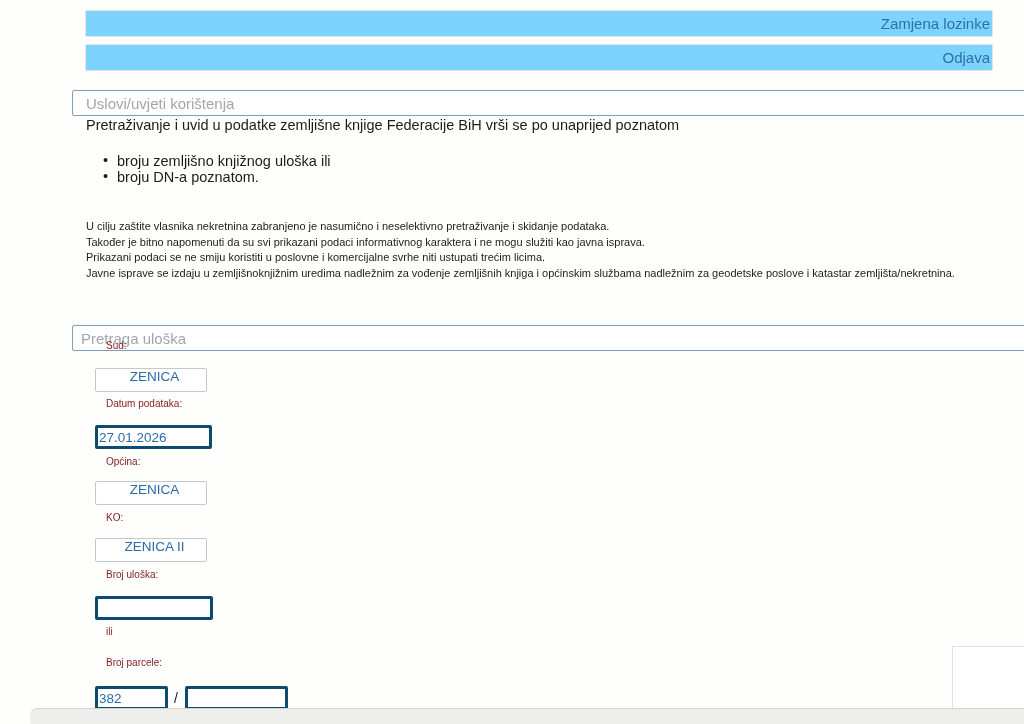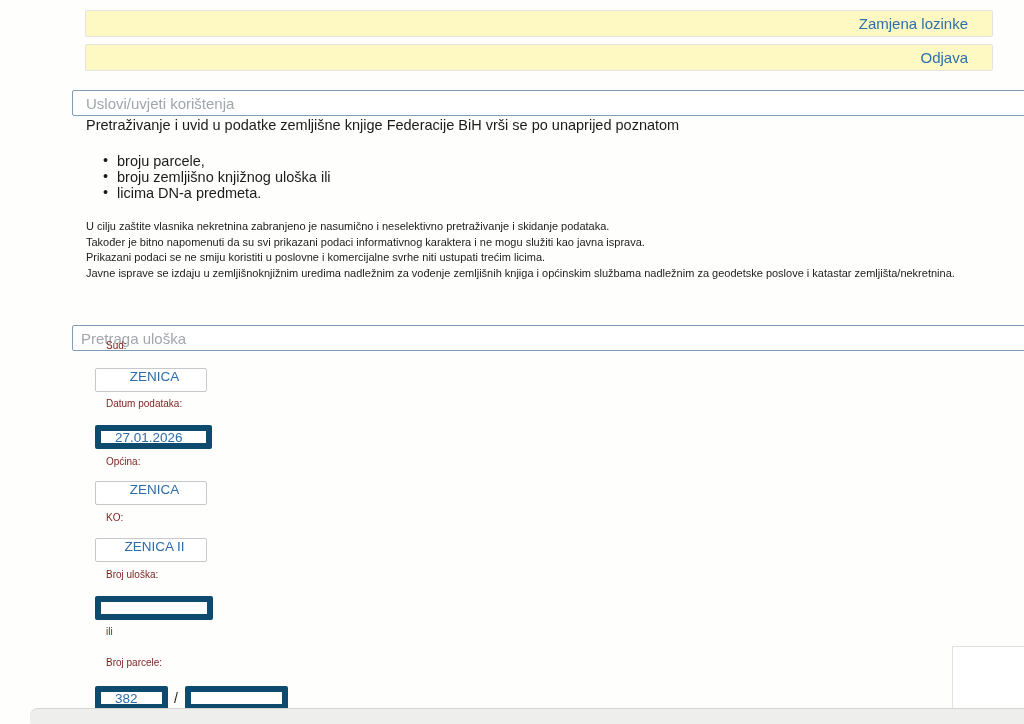--- a/index.html
+++ b/index.html
@@ -13,25 +13,25 @@
   }
 
   
   .top-box {
     position: absolute;
     left: 85px;
     width: 908px;
     height: 27px;
     border: 1px solid #e3e3e0;
     border-radius: 2px;
-    background: #fef9c3;
+    background: #7dd3fc;
     display: flex;
     align-items: center;
     justify-content: flex-end;
-    padding-right: 24px;
+    padding-right: 2px;
   }
   .top-box.box1 { top: 10px; }
   .top-box.box2 { top: 44px; }
   .top-link {
     color: #2e6fad;
     font-size: 15px;
     text-decoration: none;
     cursor: pointer;
   }
 
@@ -137,27 +137,27 @@
   .select-arrow {
     width: 21px;
     align-self: stretch;
     border-left: 1px solid #dddddb;
     background: #ffffff;
   }
 
   .text-input {
     position: absolute;
     height: 24px;
-    border: 6px solid #0c4a6e;
+    border: 3px solid #0c4a6e;
     border-radius: 2px;
     background: #ffffff;
     font-family: "Liberation Sans", "DejaVu Sans", sans-serif;
     font-size: 13.5px;
     color: #2d6ca8;
-    padding: 0 0 0 14px;
+    padding: 0 0 0 1px;
     outline: none;
   }
   .inp-datum   { left: 95px; top: 425px; width: 117px; }
   .inp-uloska  { left: 95px; top: 596px; width: 118px; }
   .inp-parc1   { left: 95px; top: 686px; width: 73px; }
   .inp-parc2   { left: 185px; top: 686px; width: 103px; }
   .slash-sep {
     position: absolute;
     left: 174px;
     top: 690px;
@@ -197,23 +197,22 @@
   <a class="top-link">Odjava</a>
 </div>
 
 <div class="legend-box legend-terms">
   <span>Uslovi/uvjeti korištenja</span>
 </div>
 
 <p class="intro-par">Pretraživanje i uvid u podatke zemljišne knjige Federacije BiH vrši se po unaprijed poznatom</p>
 
 <ul class="bullet-list">
-  <li>broju parcele,</li>
   <li>broju zemljišno knjižnog uloška ili</li>
-  <li>licima DN-a predmeta.</li>
+  <li>broju DN-a poznatom.</li>
 </ul>
 
 <div class="terms-pars">
   <p>U cilju zaštite vlasnika nekretnina zabranjeno je nasumično i neselektivno pretraživanje i skidanje podataka.</p>
   <p>Također je bitno napomenuti da su svi prikazani podaci informativnog karaktera i ne mogu služiti kao javna isprava.</p>
   <p>Prikazani podaci se ne smiju koristiti u poslovne i komercijalne svrhe niti ustupati trećim licima.</p>
   <p>Javne isprave se izdaju u zemljišnoknjižnim uredima nadležnim za vođenje zemljišnih knjiga i općinskim službama nadležnim za geodetske poslove i katastar zemljišta/nekretnina.</p>
 </div>
 
 <div class="legend-box legend-search">

